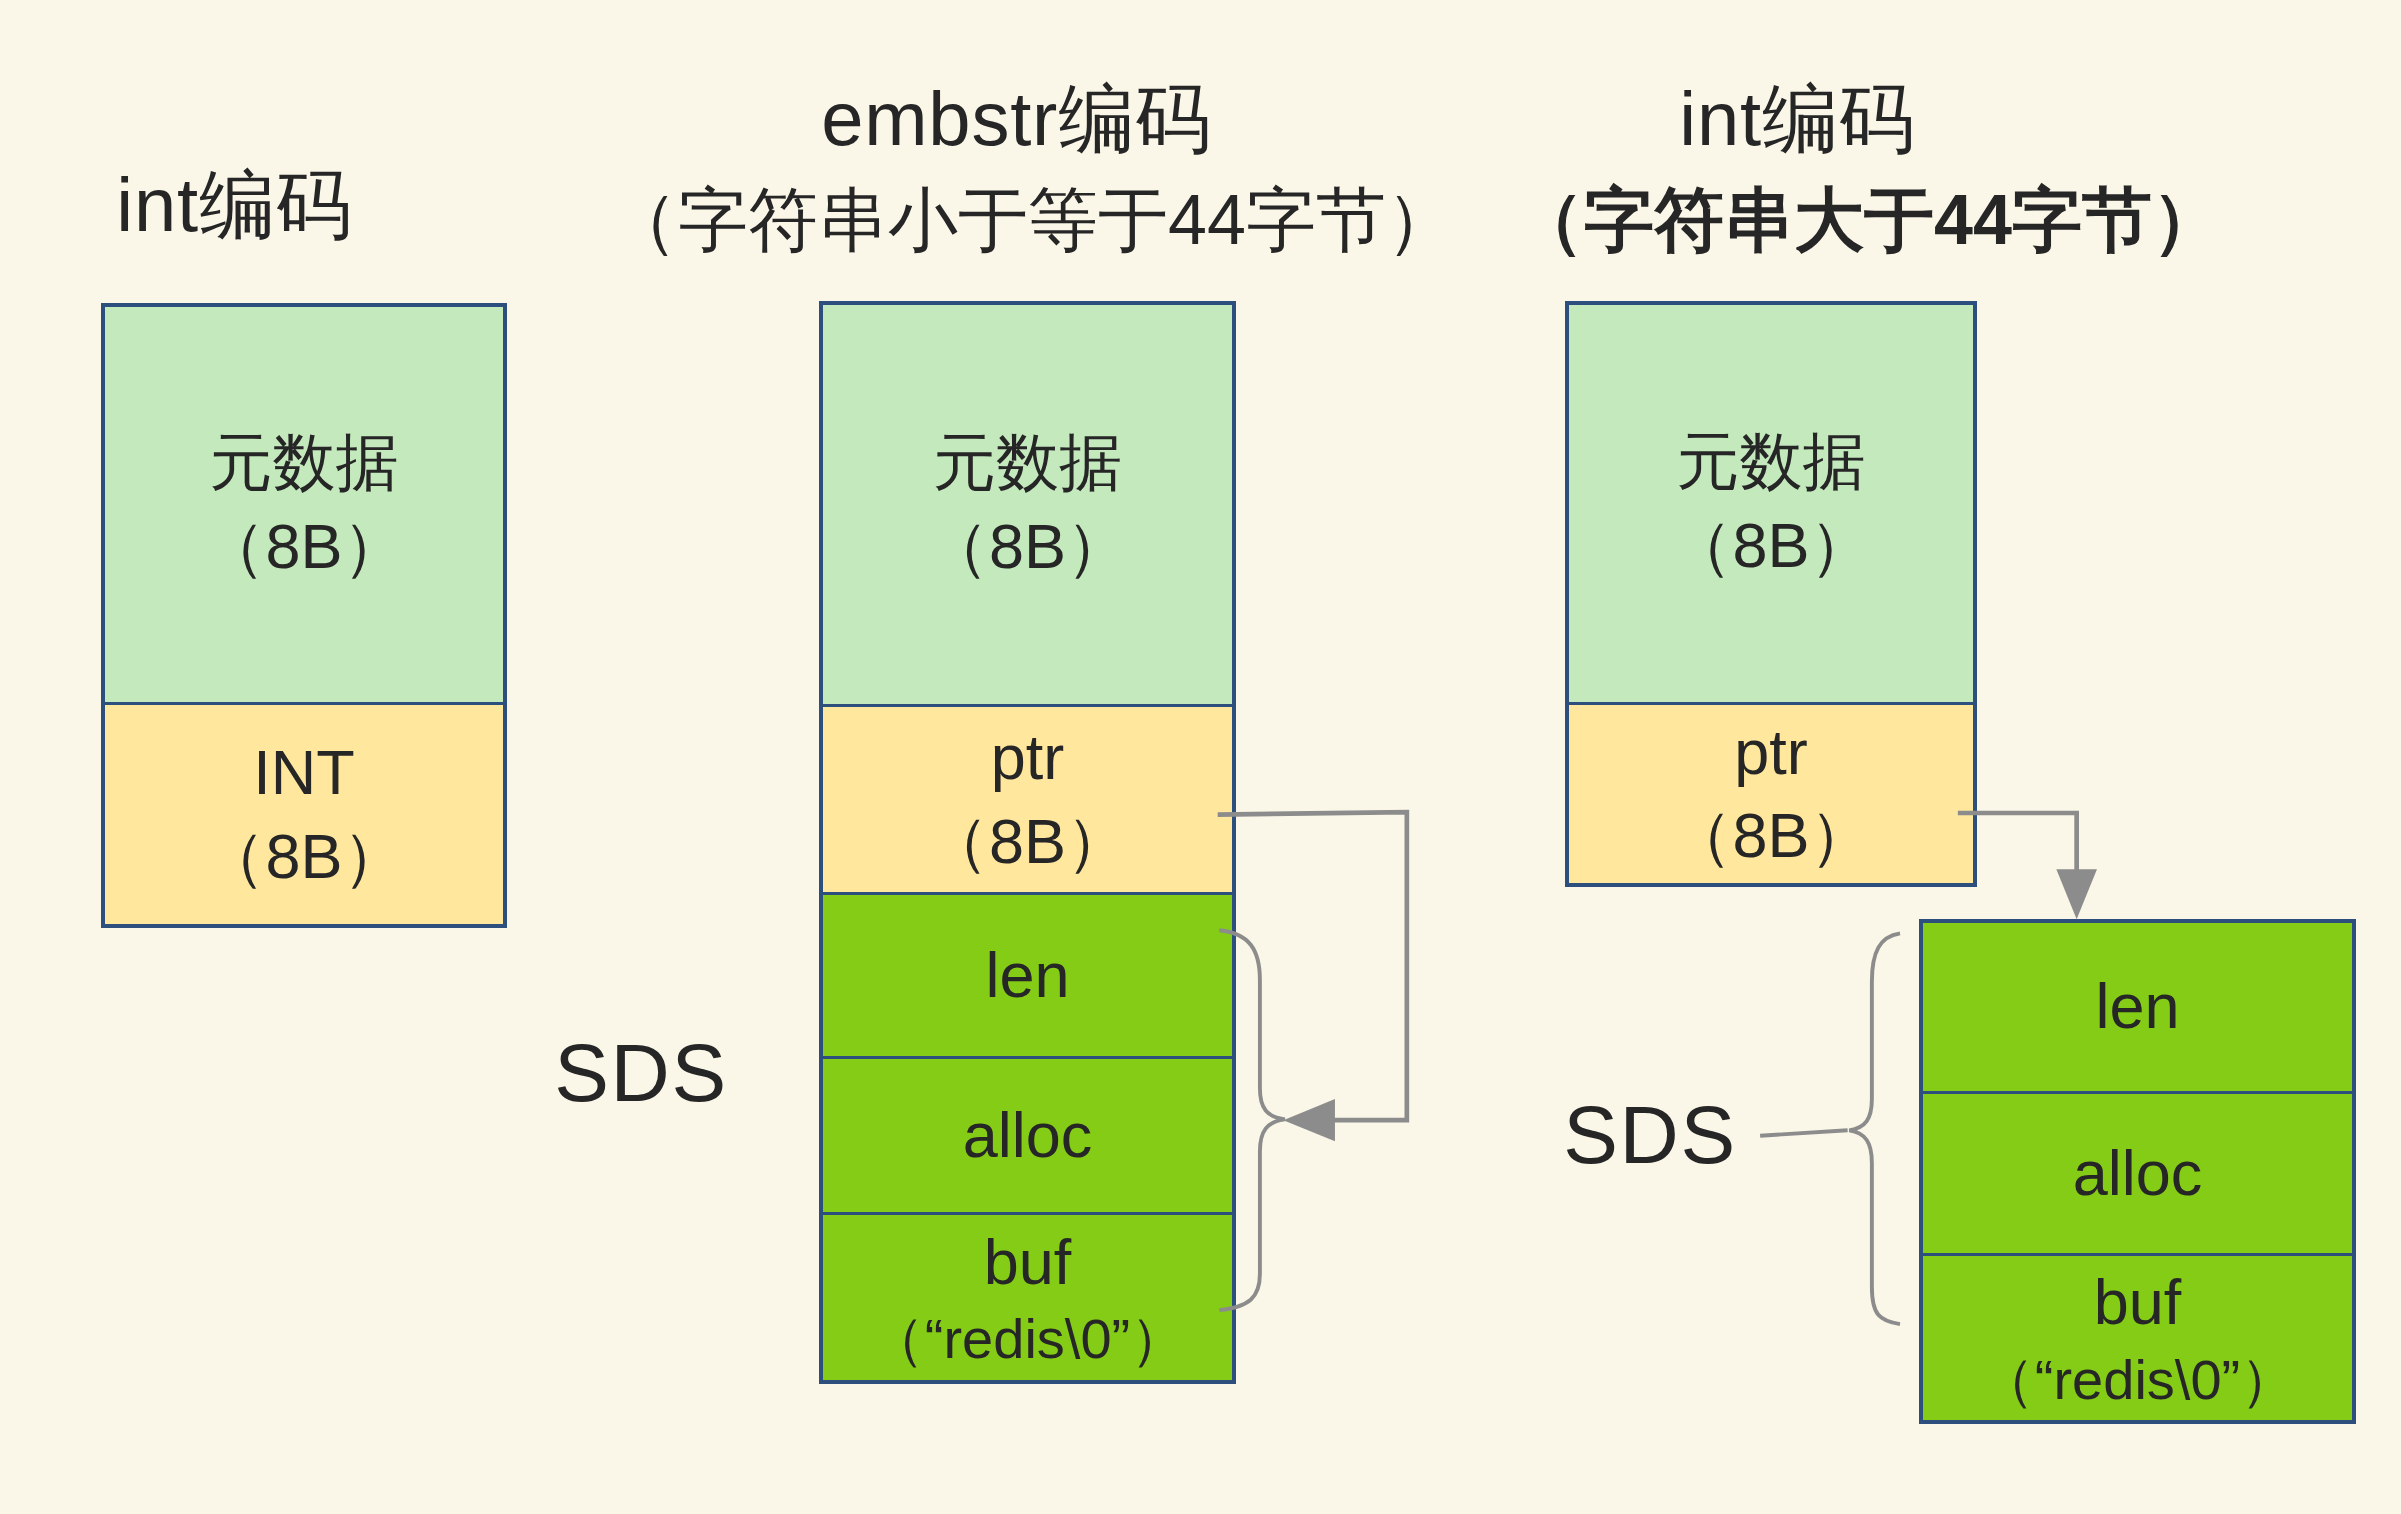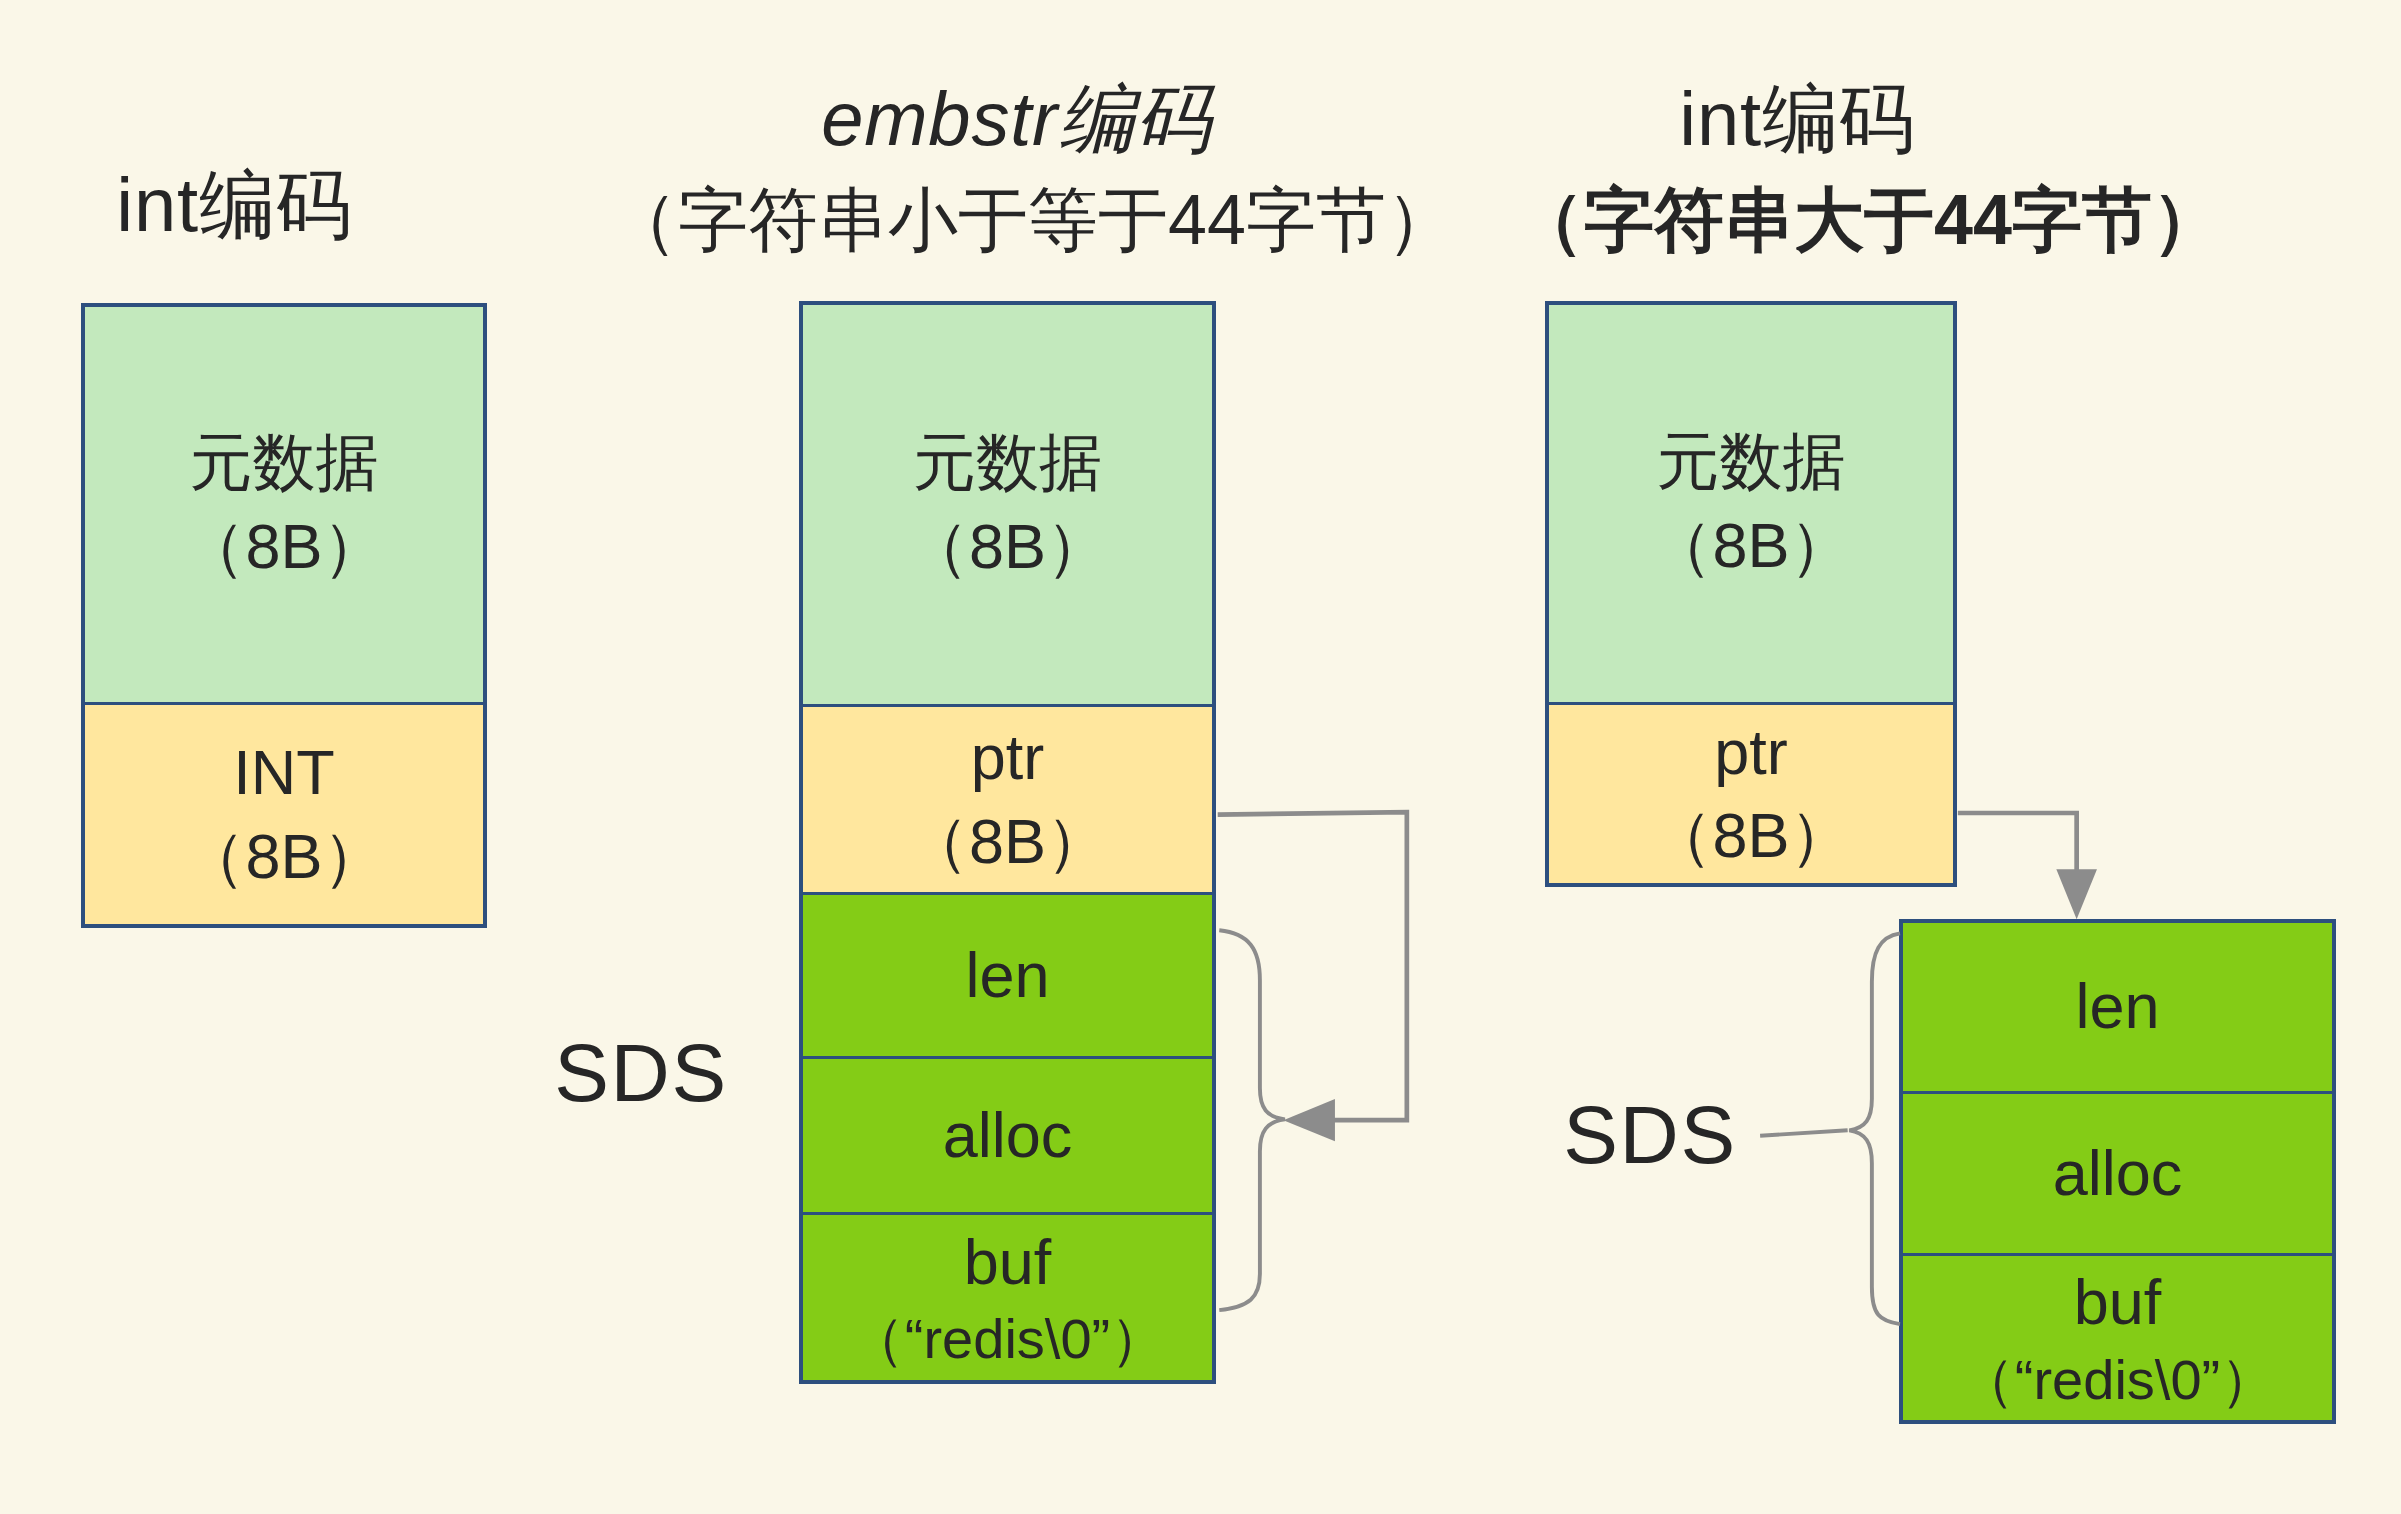--- a/index.html
+++ b/index.html
@@ -26,20 +26,21 @@
     text-align:center;
     font-size:70px;
     white-space:nowrap;
   }
   .box{
     position:absolute;
     border:4.7px solid #2D4F7E;
     box-sizing:border-box;
     display:flex;
     flex-direction:column;
+    margin-left:20px;
   }
   .cell{
     box-sizing:border-box;
     display:flex;
     flex-direction:column;
     justify-content:center;
     align-items:center;
     font-size:63px;
     line-height:1.32;
     text-align:center;
@@ -62,21 +63,21 @@
   }
   .grow{flex:1;}
 </style>
 </head>
 <body>
 
 <div class="canvas">
 
   <div class="title" style="left:86px;top:109px;width:297px;margin-top:46px;">int编码</div>
 
-  <div class="title" style="left:704px;top:69px;width:625px;font-style:italic;">embstr编码</div>
+  <div class="title" style="left:704px;top:69px;width:625px;">embstr编码</div>
   <div class="subtitle" style="left:563px;top:174px;width:938px;">（字符串小于等于44字节）</div>
 
   <div class="title" style="left:1485px;top:69px;width:625px;">int编码</div>
   <div class="subtitle" style="left:1399px;top:174px;width:938px;font-weight:bold;">（字符串大于44字节）</div>
 
   <div class="box" style="left:81px;top:303px;width:406px;height:625px;">
     <div class="cell green" style="height:395px;">
       <div>元数据</div>
       <div>（8B）</div>
     </div>

